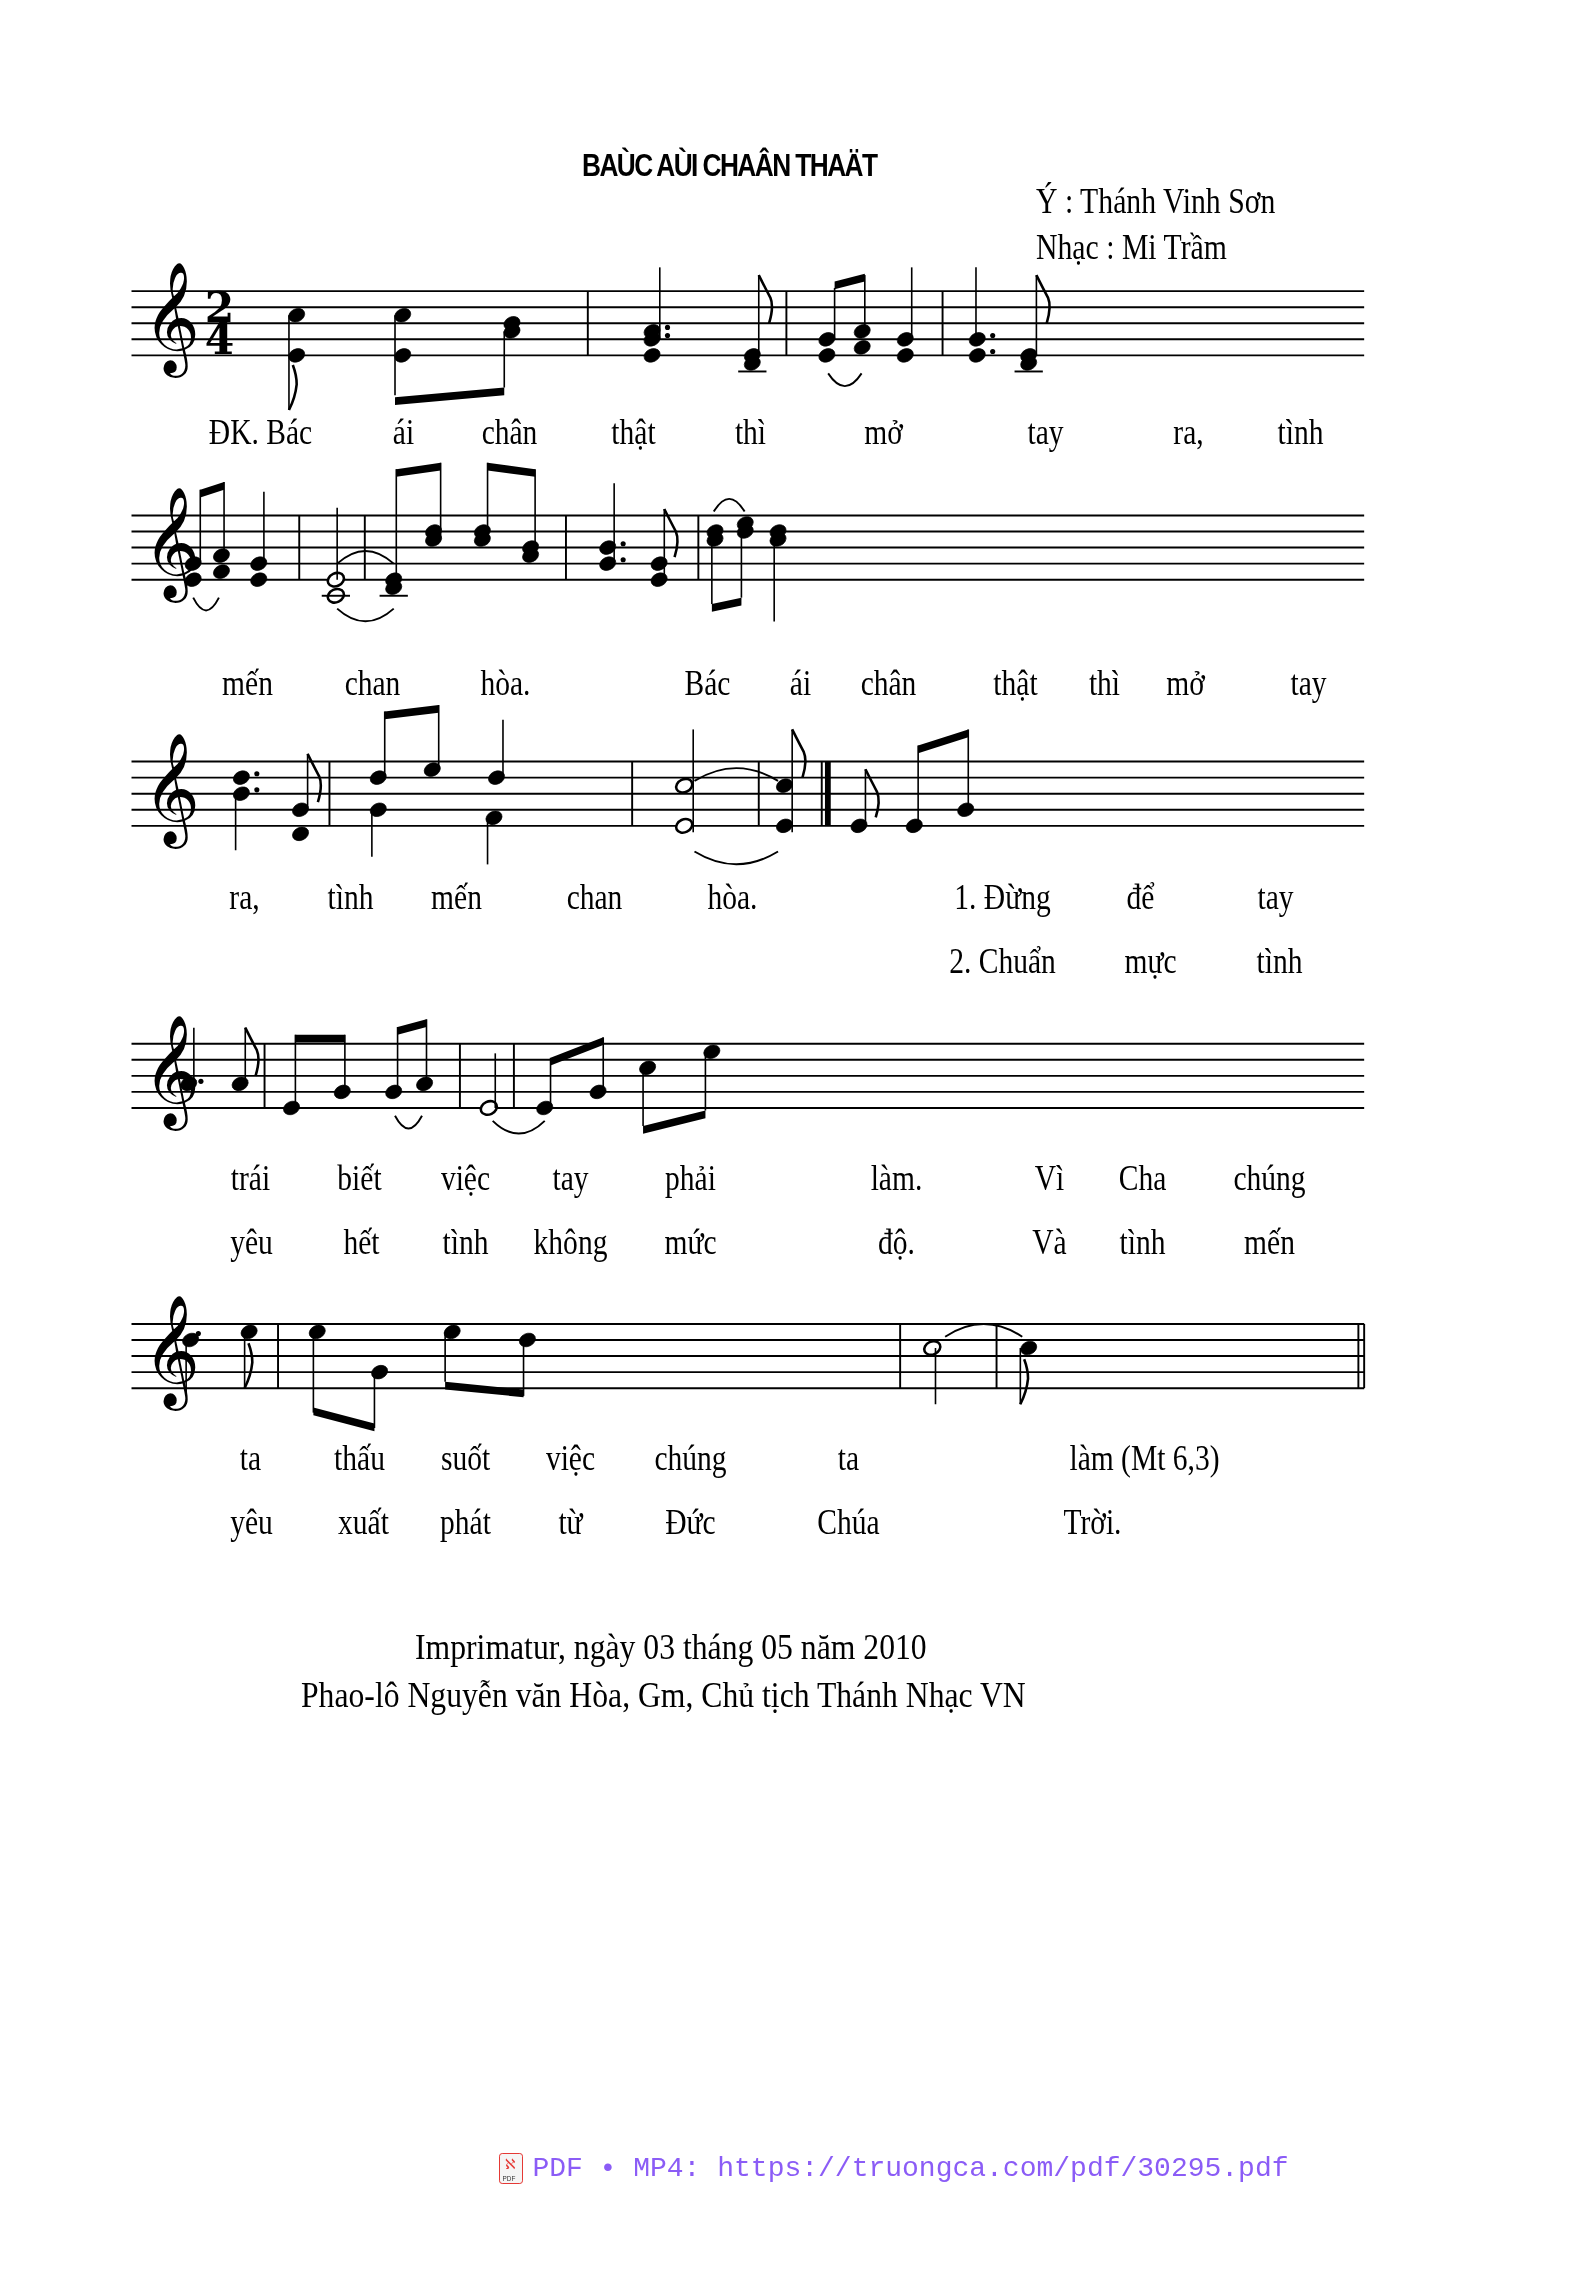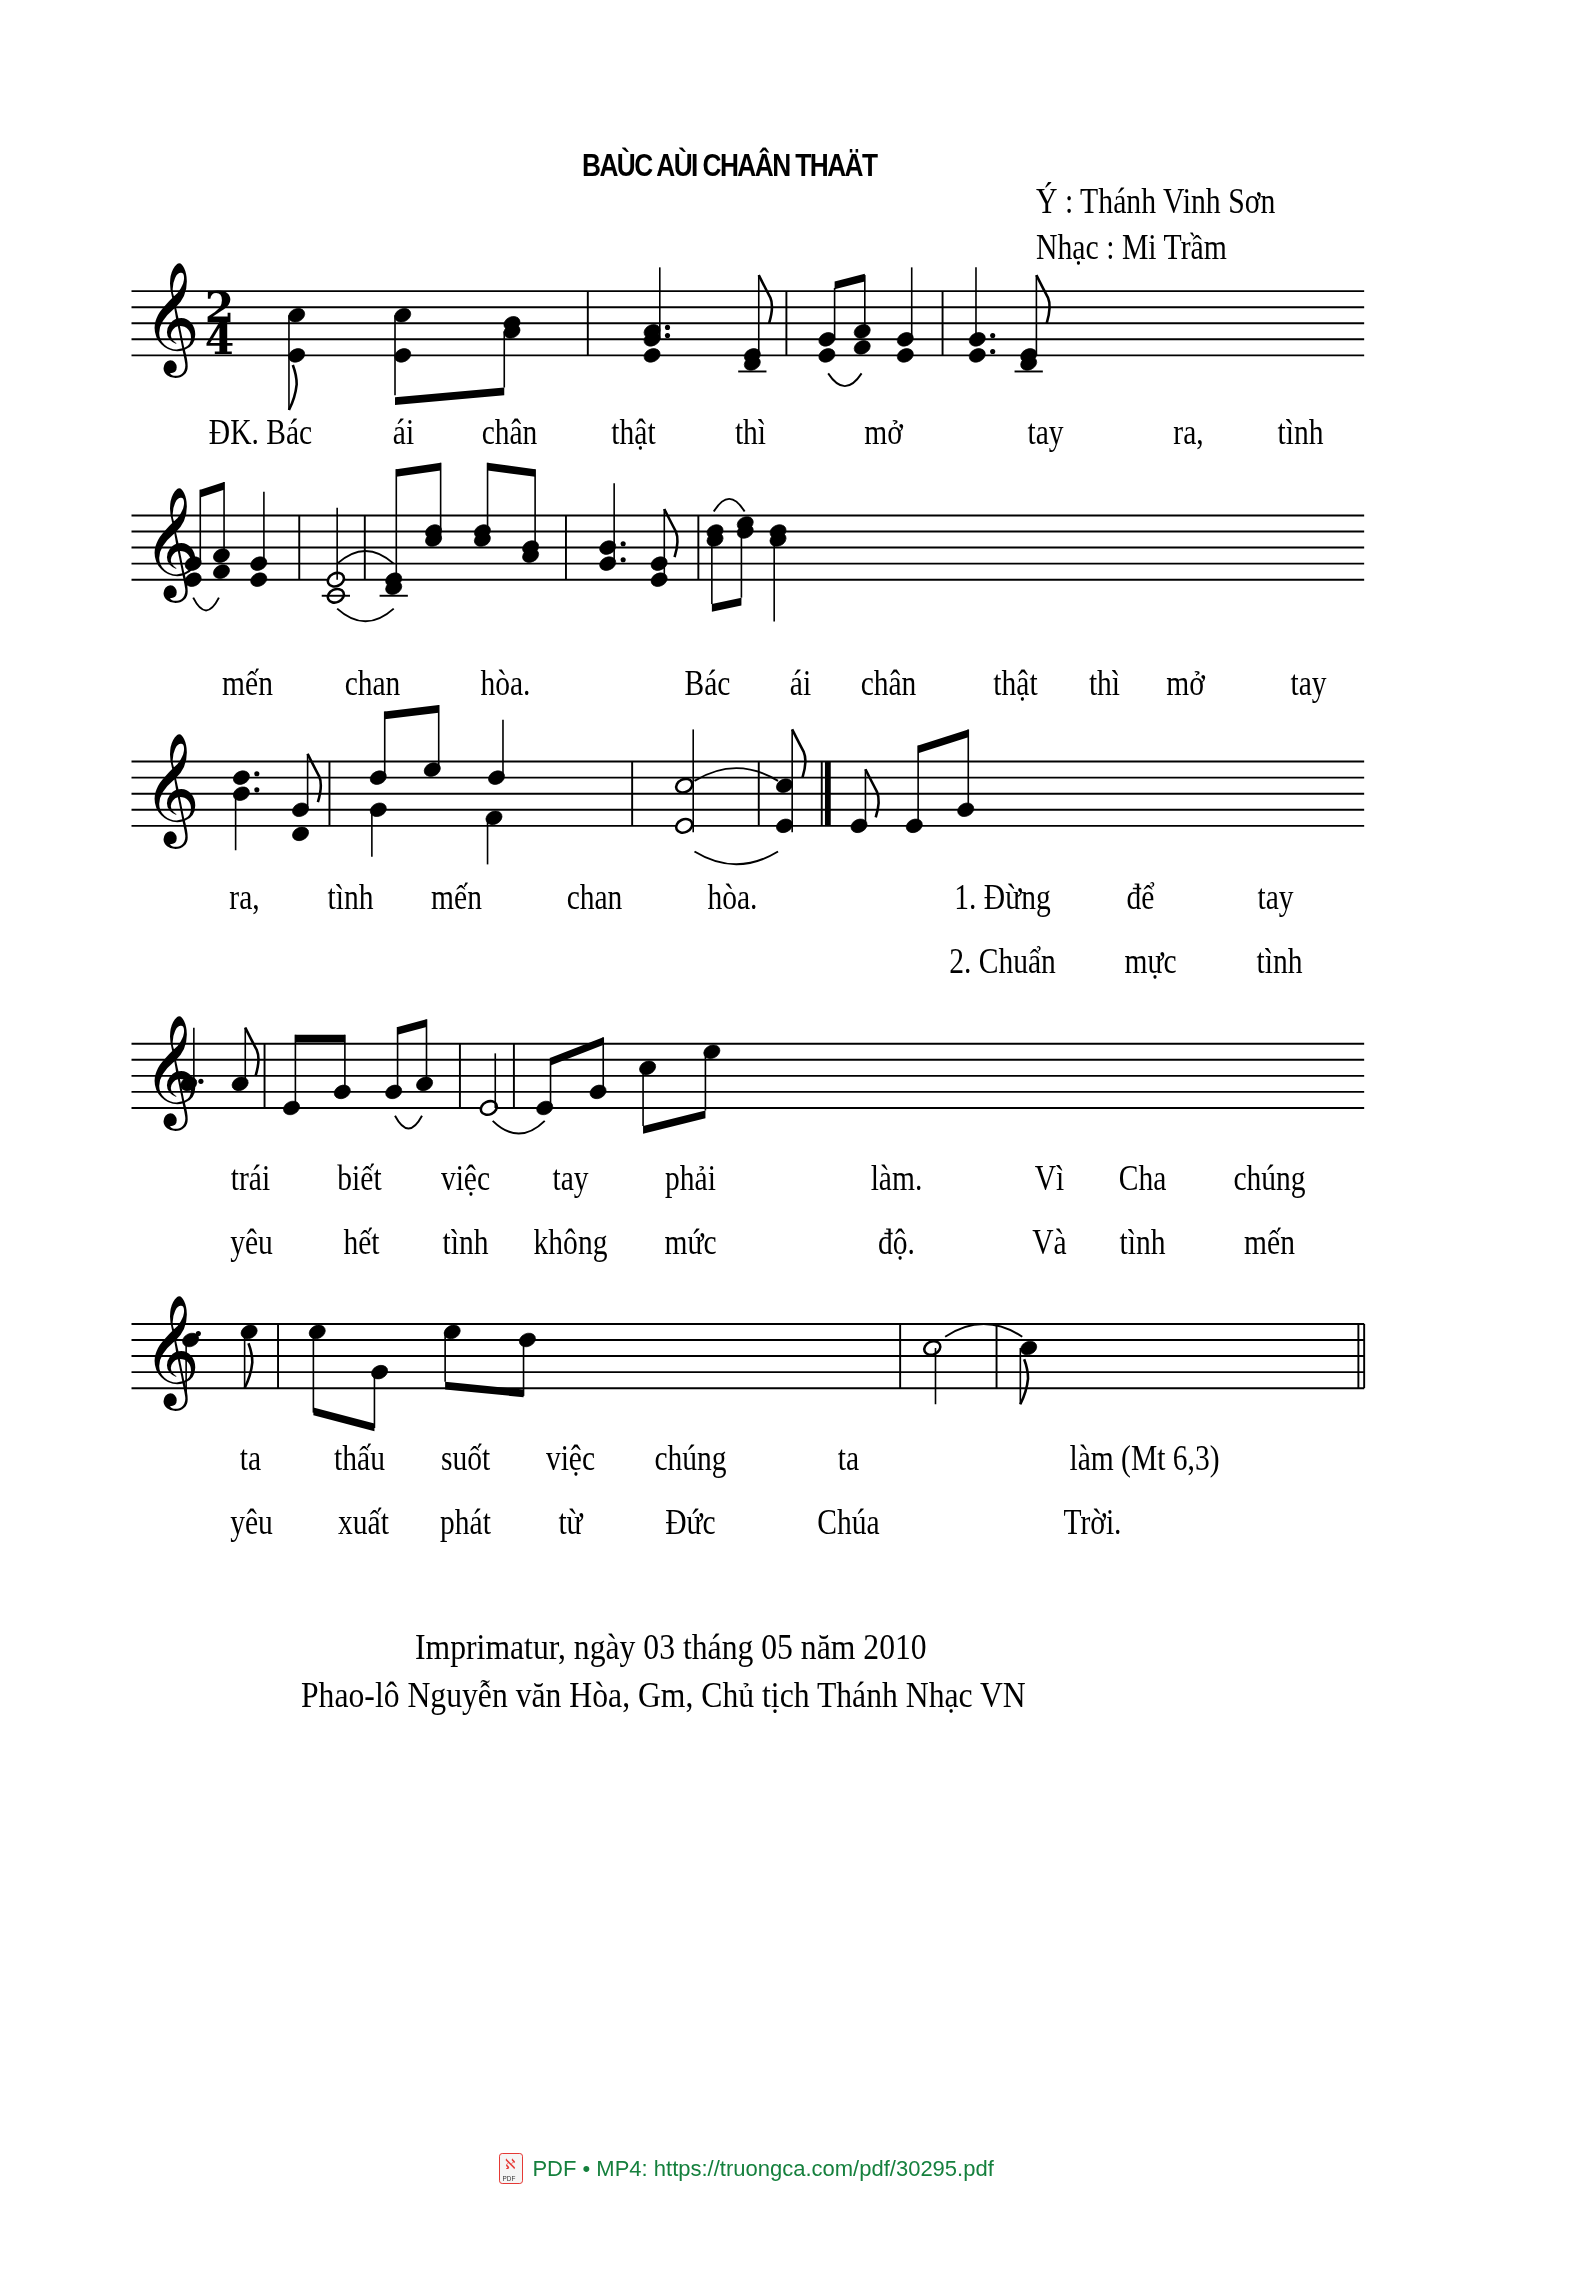--- a/index.html
+++ b/index.html
@@ -6,21 +6,21 @@
   body { width: 1594px; height: 2295px; position: relative; overflow: hidden; font-family: "Liberation Serif", serif; color: #000; }
   .abs { position: absolute; white-space: nowrap; }
   .title { left: 582px; top: 147px; font-family: "Liberation Sans", sans-serif; font-weight: bold; font-size: 32px; letter-spacing: -1.9px; transform: scaleX(0.82); transform-origin: left top; }
   .credit { font-size: 35px; transform: scaleX(0.85); transform-origin: left top; }
   .lyric { font-size: 36px; transform: scaleX(0.82); transform-origin: center top; }
   .footer-text { font-size: 36px; transform: scaleX(0.88); transform-origin: left top; }
   .link-bar { left: 499px; top: 2153px; display: flex; align-items: center; gap: 9px; }
   .pdf-icon { width: 24.4px; height: 31px; border: 1.9px solid #e53935; border-radius: 3.2px; background: #f5f5f5; position: relative; box-sizing: border-box; }
   .pdf-icon .glyph { position: absolute; left: 5.1px; top: 2.6px; color: #e53935; font-size: 14px; font-family: "DejaVu Sans", sans-serif; line-height: 1; }
   .pdf-icon .lbl { position: absolute; left: 2.6px; bottom: 1.3px; font-size: 6.4px; font-family: "Liberation Sans", sans-serif; color: #333; }
-  .link-text { font-family: Liberation Sans, sans-serif; font-size: 22px; color: #15803d; }
+  .link-text { font-family: Liberation Mono, monospace; font-size: 28px; color: #8b5cf6; }
   svg.score { position: absolute; left: 0; top: 0; }
 </style>
 </head>
 <body>
 
 <div class="abs title">BAÙC AÙI CHAÂN THAÄT</div>
 <div class="abs credit" style="left:1036px; top:182px;">Ý : Thánh Vinh Sơn</div>
 <div class="abs credit" style="left:1036px; top:228px;">Nhạc : Mi Trầm</div>
 
 <svg class="score" width="1594" height="2295" viewBox="0 0 2479 3571" id="score-svg">

